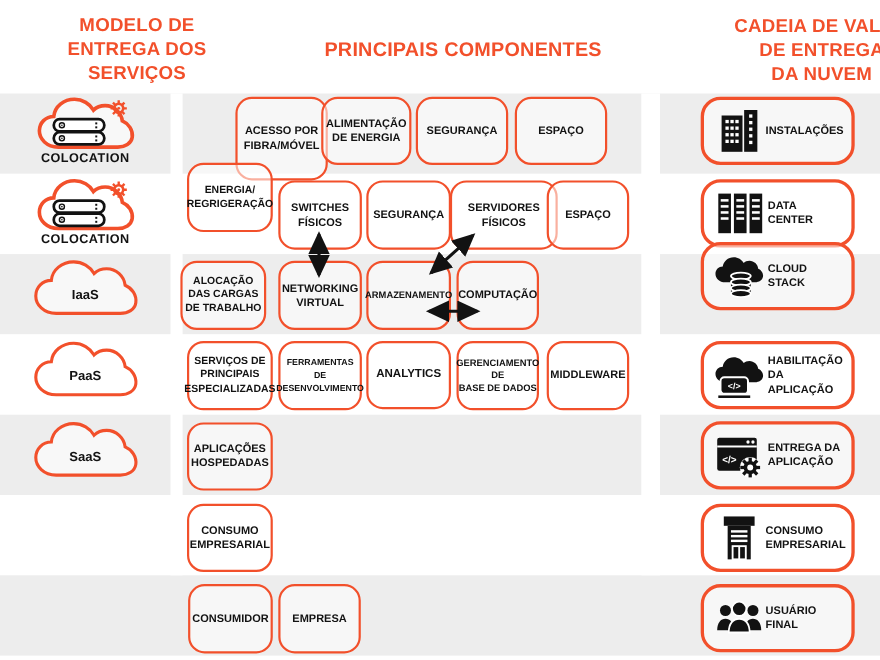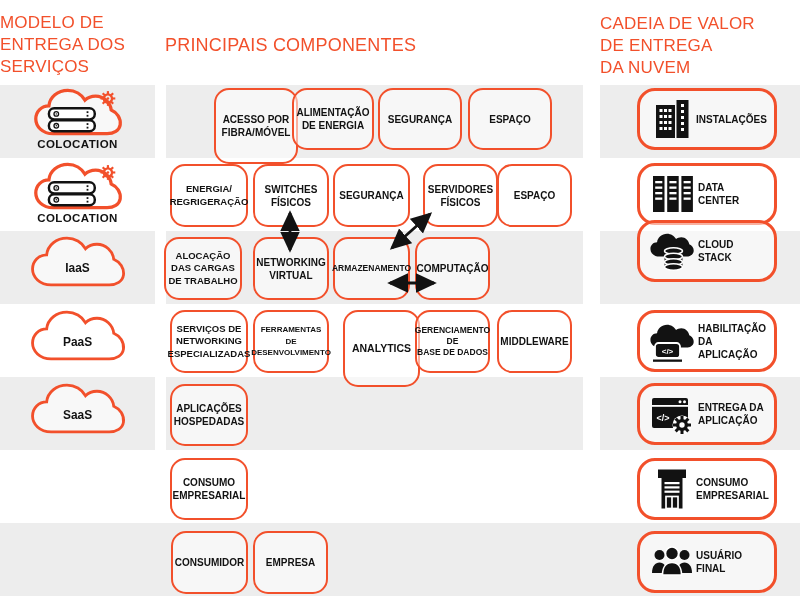--- a/index.html
+++ b/index.html
@@ -7,22 +7,22 @@
     position:relative;width:800px;height:600px;overflow:hidden;background:#fff;
     font-family:"Liberation Sans",sans-serif;color:var(--ink,#121212);
   }
   
   .band{position:absolute;left:0;width:800px;height:73px;}
   .band.gray{background:var(--band,#EDEDED);}
   .band.white{background:#fff;}
   .gutter{position:absolute;top:85px;height:438px;background:#fff;}
   
   .col-title{
-    position:absolute;text-align:left;font-weight:normal;color:var(--accent,#F2502B);
-    white-space:pre-line;line-height:1.28;letter-spacing:.2px;
+    position:absolute;text-align:center;font-weight:bold;color:var(--accent,#F2502B);
+    white-space:pre-line;line-height:1.28;letter-spacing:.2px;margin-left:47px;
   }
   .title-left{left:0;top:12px;width:155px;font-size:17px;}
   .title-mid{left:165px;top:34px;width:418px;font-size:18px;}
   .title-right{left:600px;top:13px;width:200px;font-size:17px;}
   
   .box{
     position:absolute;border:2.5px solid var(--accent,#F2502B);border-radius:15px;
     background:rgba(255,255,255,0.55);
     display:flex;align-items:center;justify-content:center;box-sizing:border-box;padding:2px;
   }
@@ -171,32 +171,32 @@
       <span class="box-label">ALIMENTAÇÃO
 DE ENERGIA</span>
     </div>
   <div class="box" style="left:378px;top:88px;width:84px;height:62px">
       <span class="box-label">SEGURANÇA</span>
     </div>
   <div class="box" style="left:468px;top:88px;width:84px;height:62px">
       <span class="box-label">ESPAÇO</span>
     </div>
 
-  <div class="box fs95" style="left:170px;top:164px;width:78px;height:63px">
+  <div class="box fs95" style="left:170px;top:148px;width:78px;height:63px">
       <span class="box-label">ENERGIA/
 REGRIGERAÇÃO</span>
     </div>
   <div class="box" style="left:253px;top:164px;width:76px;height:63px">
       <span class="box-label">SWITCHES
 FÍSICOS</span>
     </div>
   <div class="box" style="left:333px;top:164px;width:77px;height:63px">
       <span class="box-label">SEGURANÇA</span>
     </div>
-  <div class="box" style="left:423px;top:164px;width:75px;height:63px">
+  <div class="box" style="left:409px;top:164px;width:98px;height:63px">
       <span class="box-label">SERVIDORES
 FÍSICOS</span>
     </div>
   <div class="box" style="left:497px;top:164px;width:75px;height:63px">
       <span class="box-label">ESPAÇO</span>
     </div>
 
   <div class="box fs95" style="left:164px;top:237px;width:78px;height:63px">
       <span class="box-label">ALOCAÇÃO
 DAS CARGAS
@@ -208,29 +208,29 @@
     </div>
   <div class="box fs85" style="left:333px;top:237px;width:77px;height:63px">
       <span class="box-label">ARMAZENAMENTO</span>
     </div>
   <div class="box" style="left:415px;top:237px;width:75px;height:63px">
       <span class="box-label">COMPUTAÇÃO</span>
     </div>
 
   <div class="box fs95" style="left:170px;top:310px;width:78px;height:63px">
       <span class="box-label">SERVIÇOS DE
-NETWORKING
+PRINCIPAIS
 ESPECIALIZADAS</span>
     </div>
   <div class="box fs8" style="left:253px;top:310px;width:76px;height:63px">
       <span class="box-label">FERRAMENTAS
 DE
 DESENVOLVIMENTO</span>
     </div>
-  <div class="box fs105" style="left:343px;top:310px;width:77px;height:77px">
+  <div class="box fs105" style="left:333px;top:310px;width:77px;height:62px">
       <span class="box-label">ANALYTICS</span>
     </div>
   <div class="box fs85" style="left:415px;top:310px;width:75px;height:63px">
       <span class="box-label">GERENCIAMENTO
 DE
 BASE DE DADOS</span>
     </div>
   <div class="box" style="left:497px;top:310px;width:75px;height:63px">
       <span class="box-label">MIDDLEWARE</span>
     </div>

